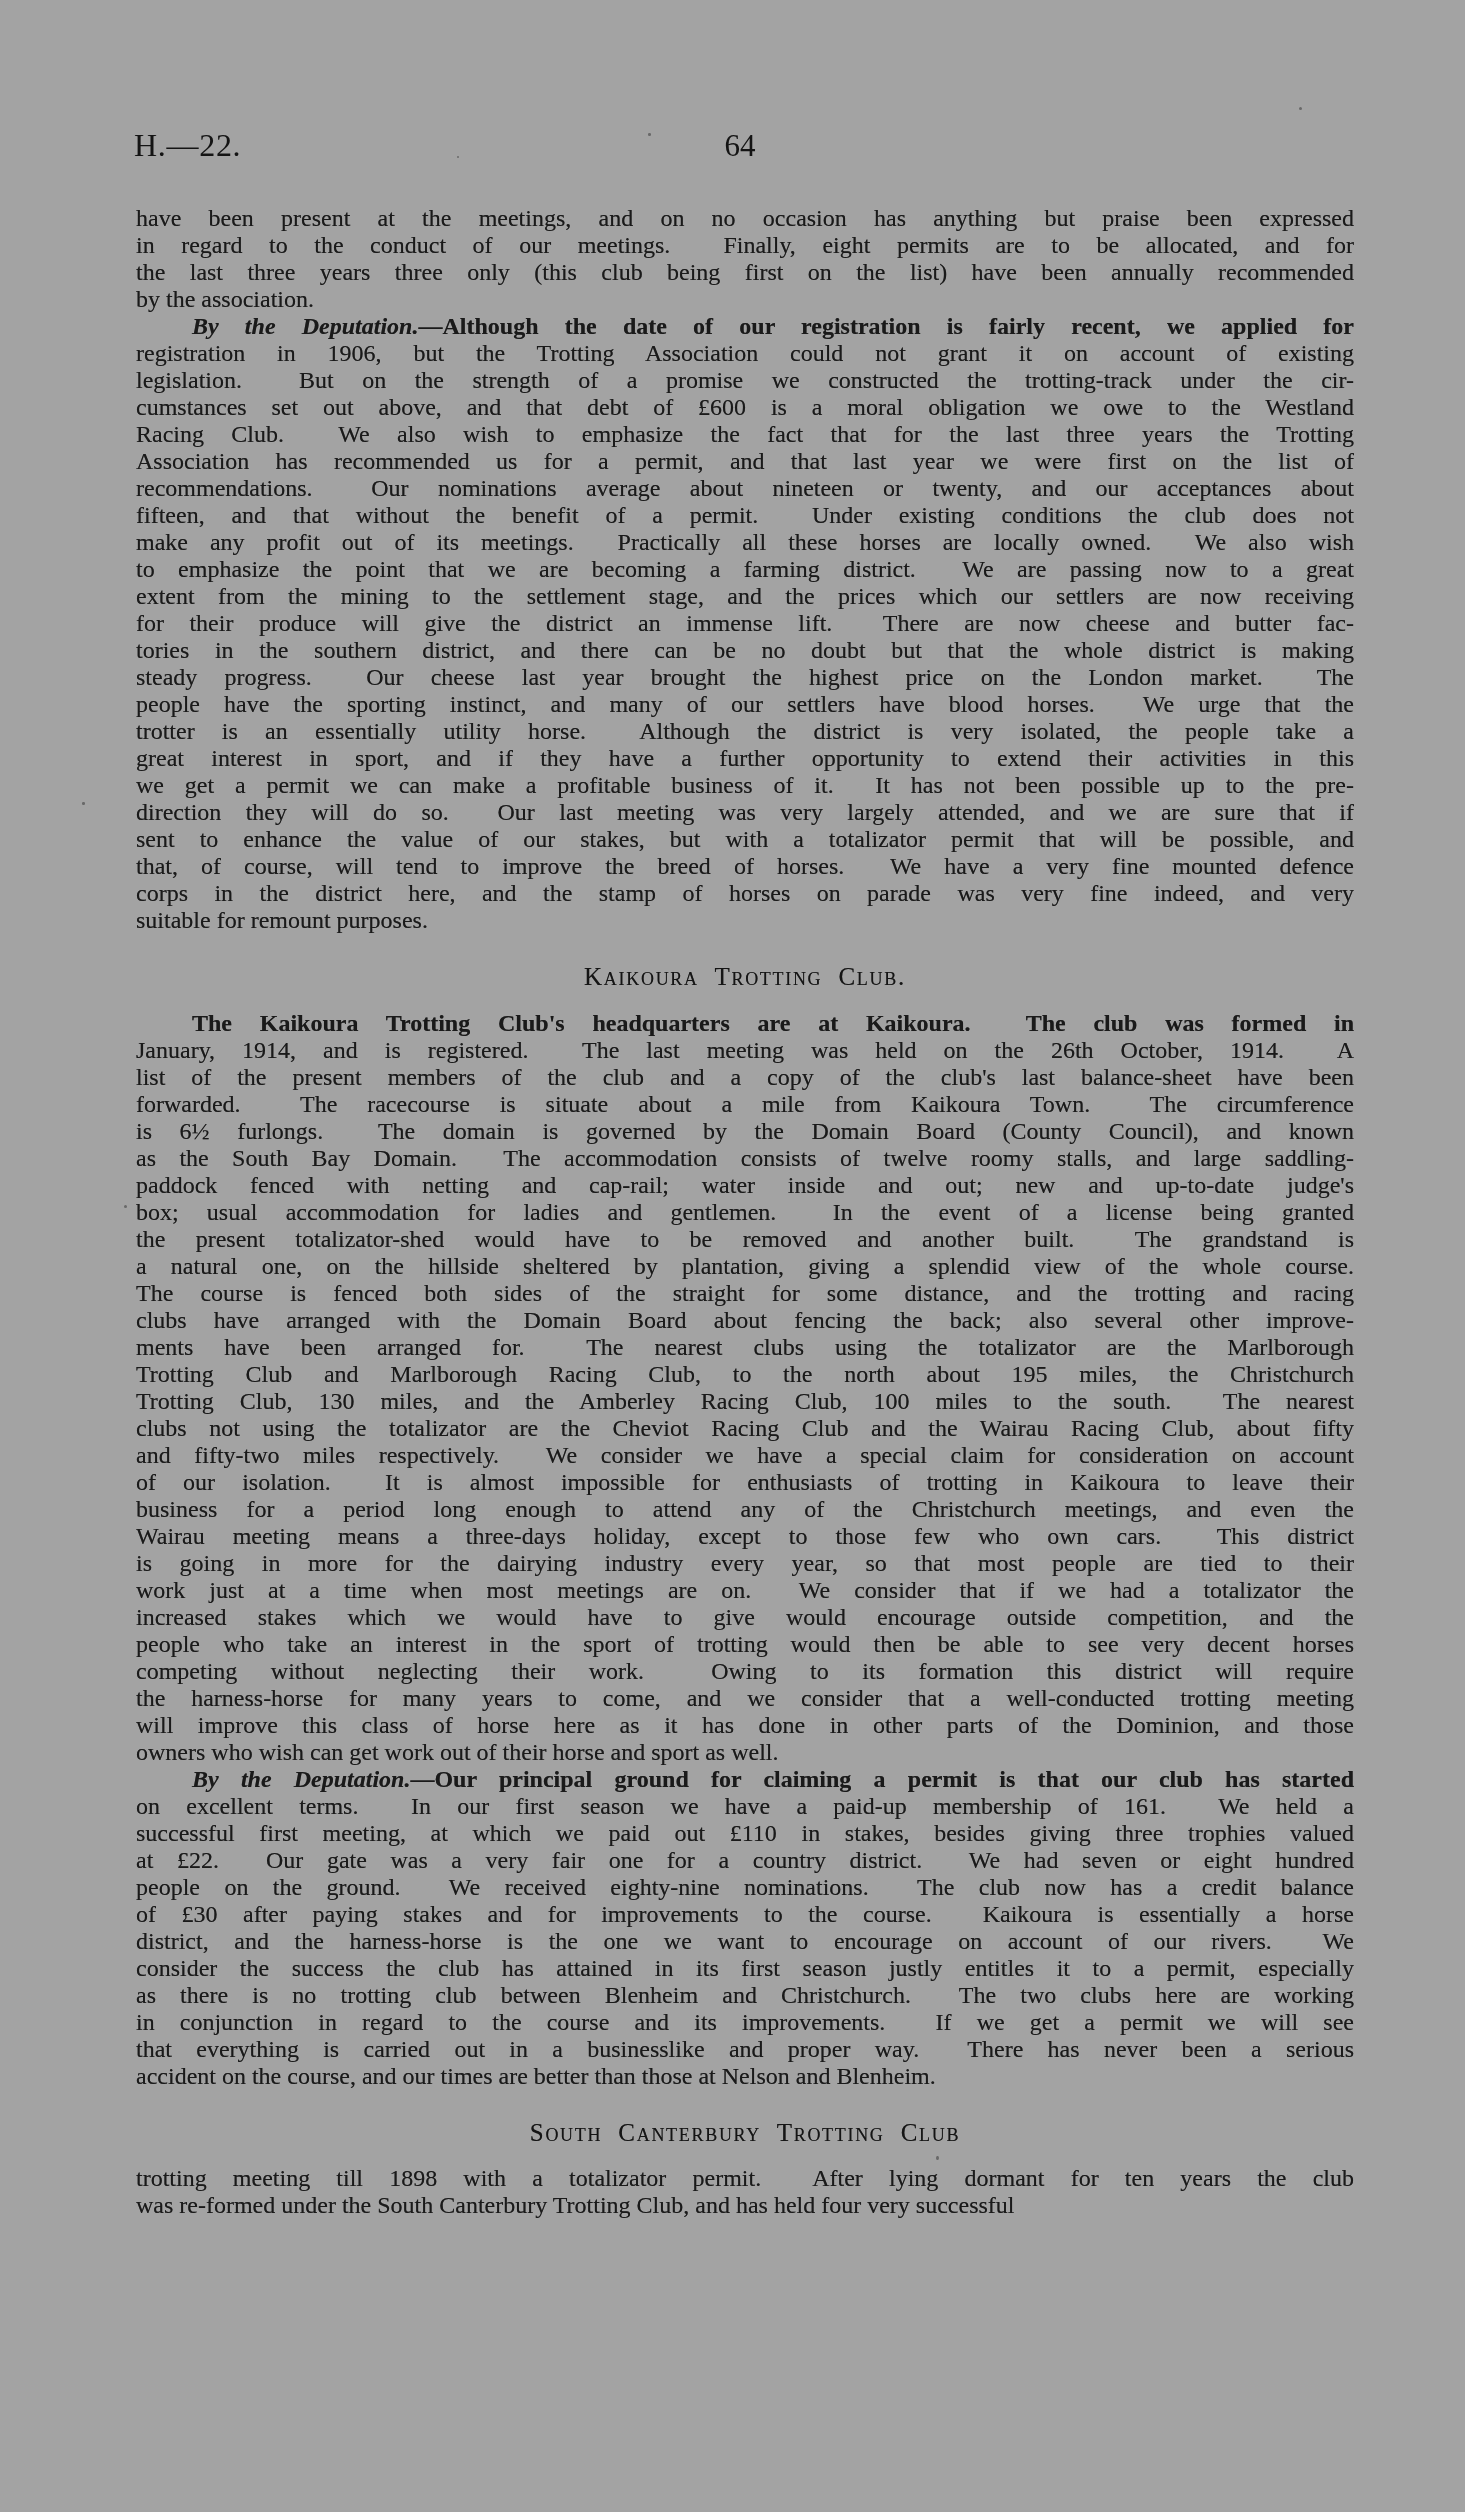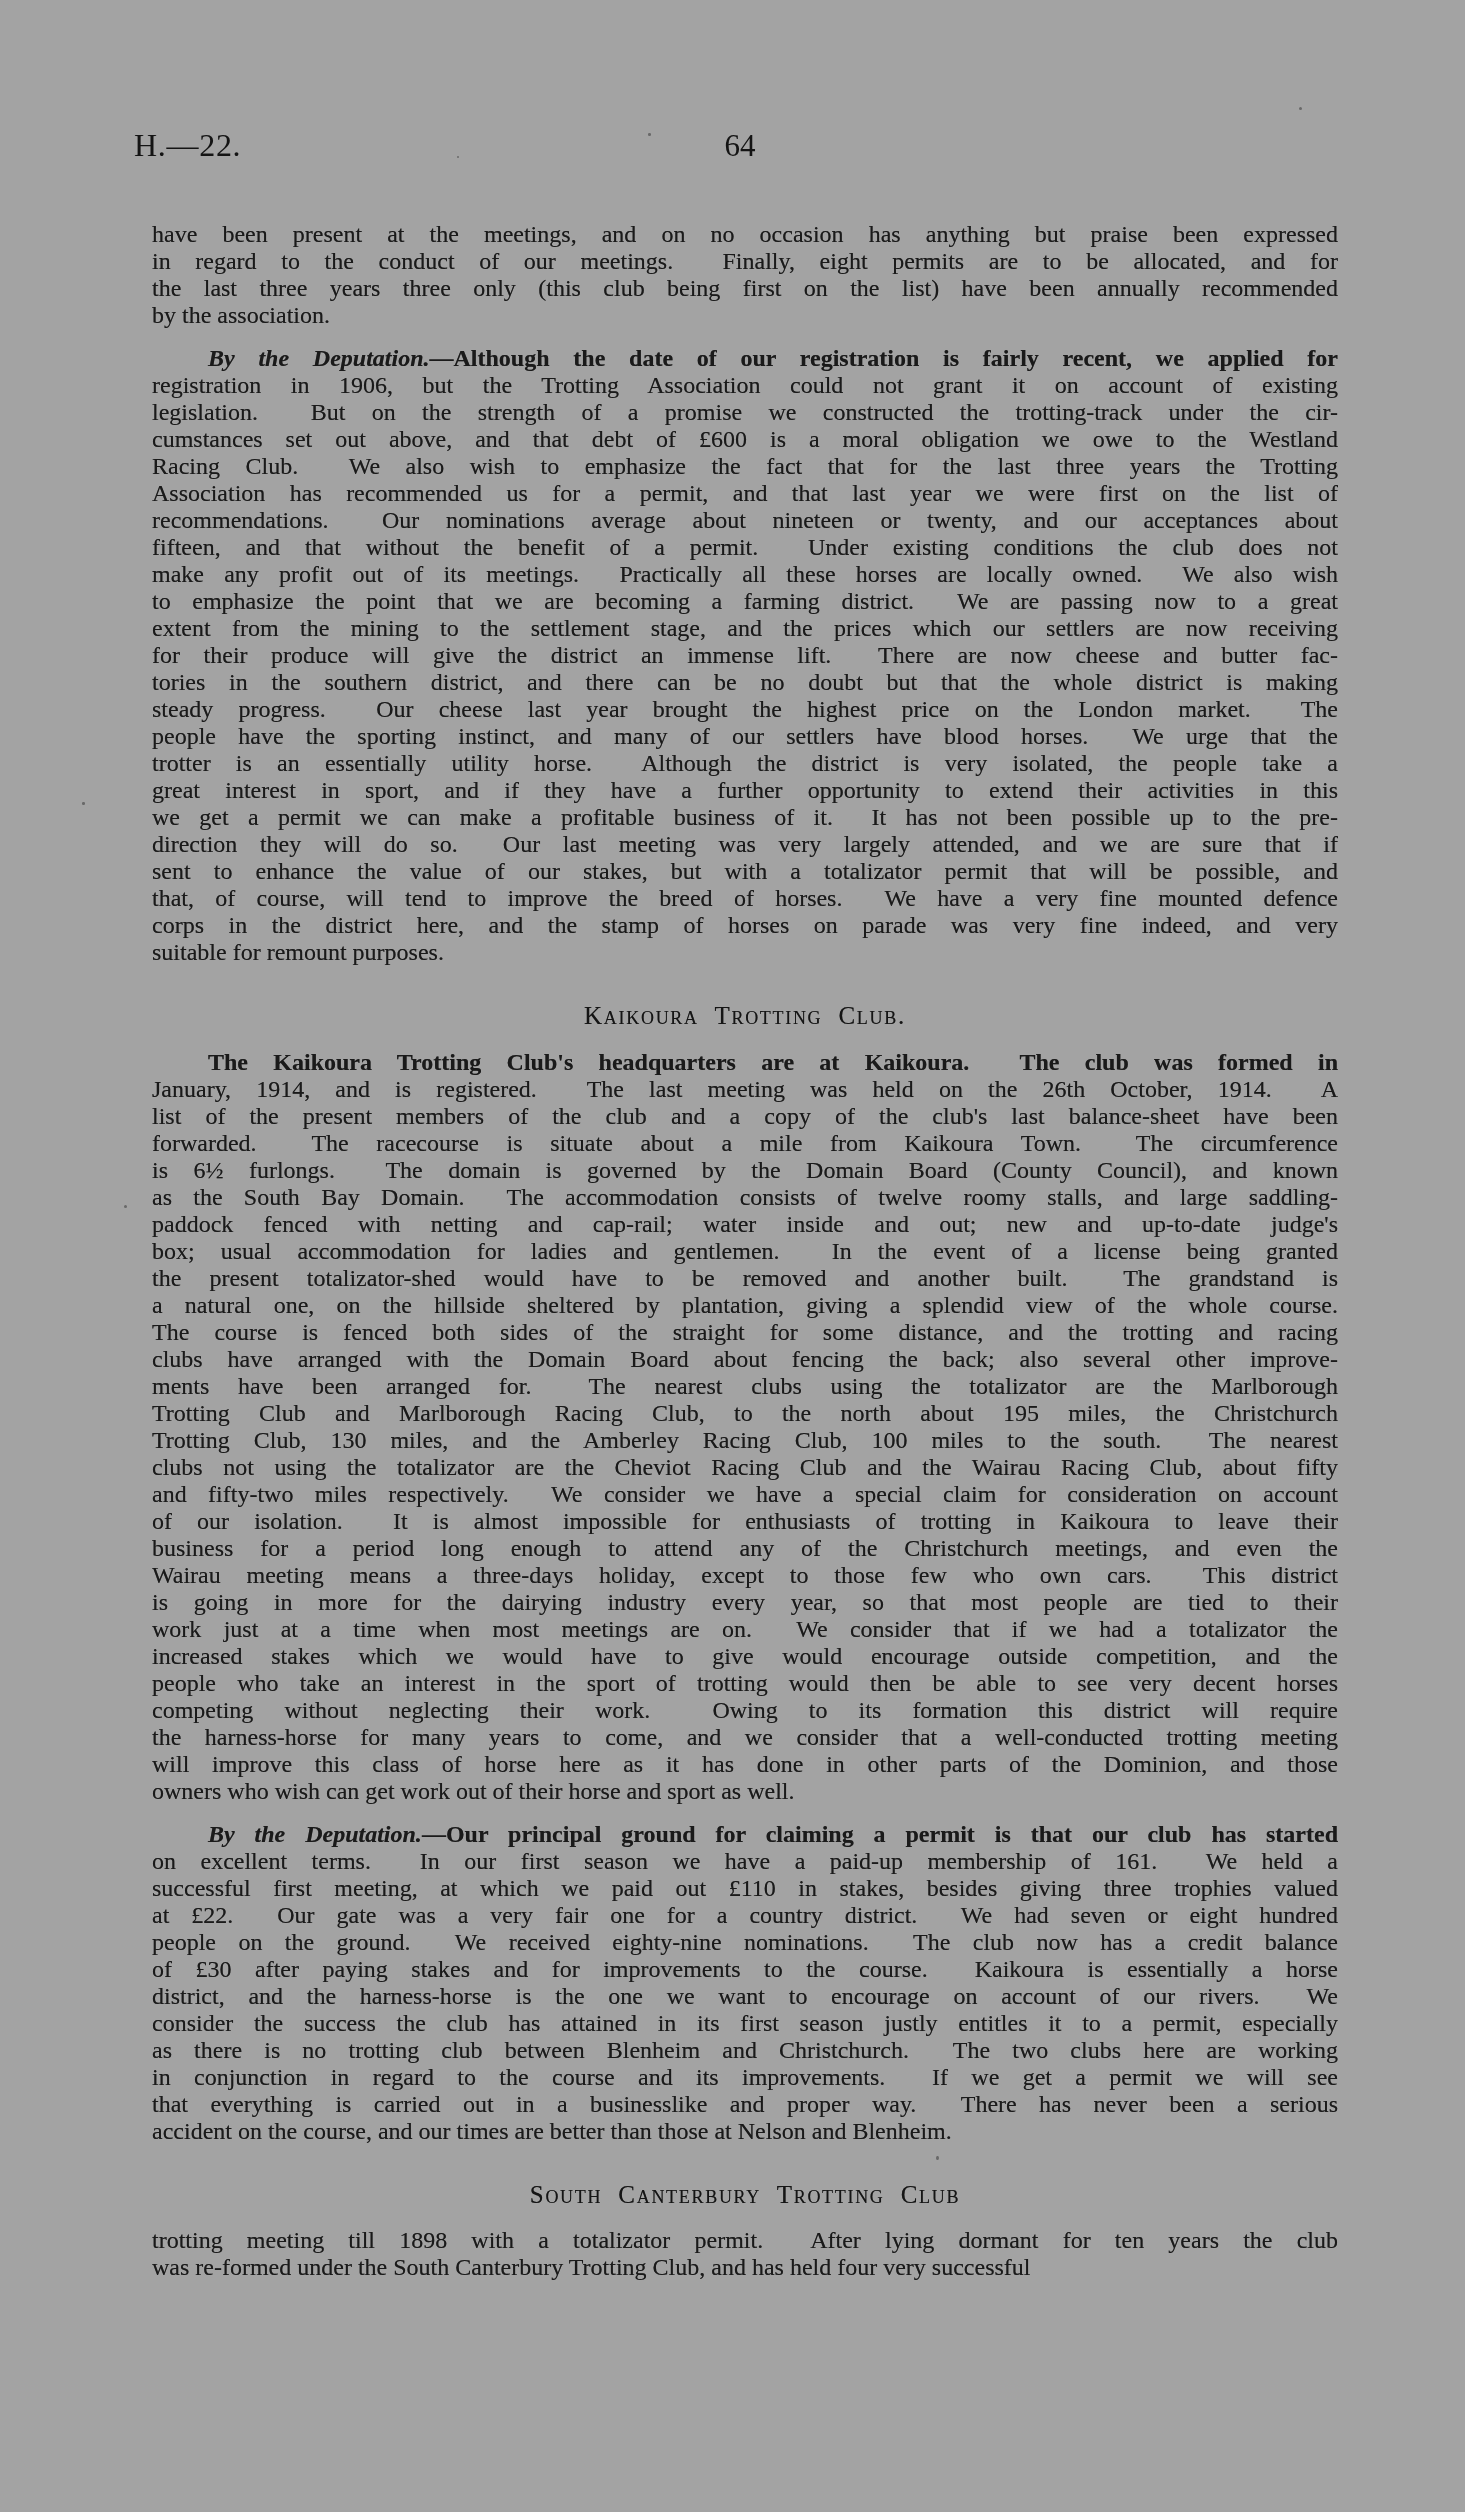--- a/index.html
+++ b/index.html
@@ -34,38 +34,38 @@
   .body-text {
     position: absolute;
     left: 136px;
     top: 205px;
     width: 1218px;
     font-size: 24px;
     line-height: 27px;
     color: #1a1a1a;
     text-shadow: 0 0 0.4px rgba(25,25,25,0.55);
   }
-  .paragraph { margin: 16px; }
+  .paragraph { margin: 0; }
   .line {
     text-align: justify;
     text-align-last: justify;
     white-space: pre-wrap;
     height: 27px;
   }
   .line.last { text-align-last: left; }
   .line.first-indent { padding-left: 56px; font-weight: bold; }
   .lead-italic { font-style: italic; }
 
   .heading {
     text-align: center;
     text-align-last: center;
     font-variant: small-caps;
     font-size: 25px;
     line-height: 30px;
-    margin-top: 35px;
+    margin-top: 28px;
     margin-bottom: 17.7px;
     letter-spacing: 1.7px;
     word-spacing: 8.2px;
     color: #151515;
     white-space: pre-wrap;
   }
 
   .speck {
     position: absolute;
     background: #4a4a4a;

